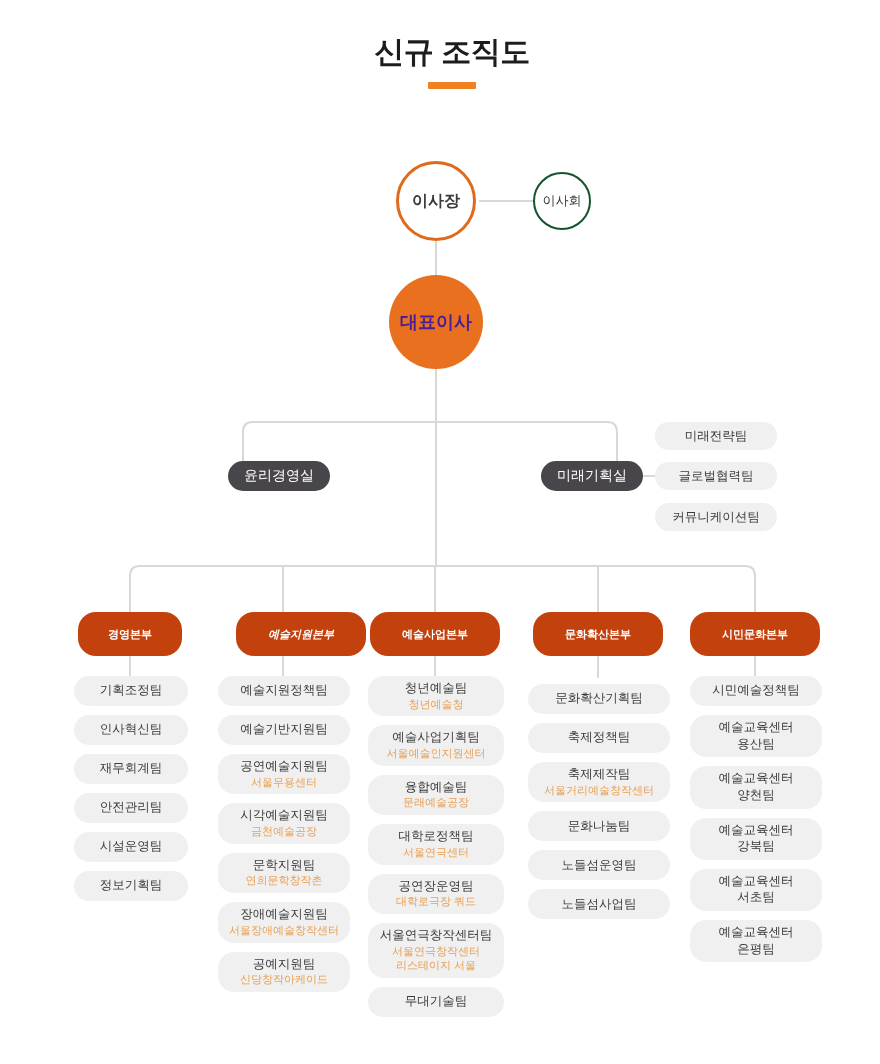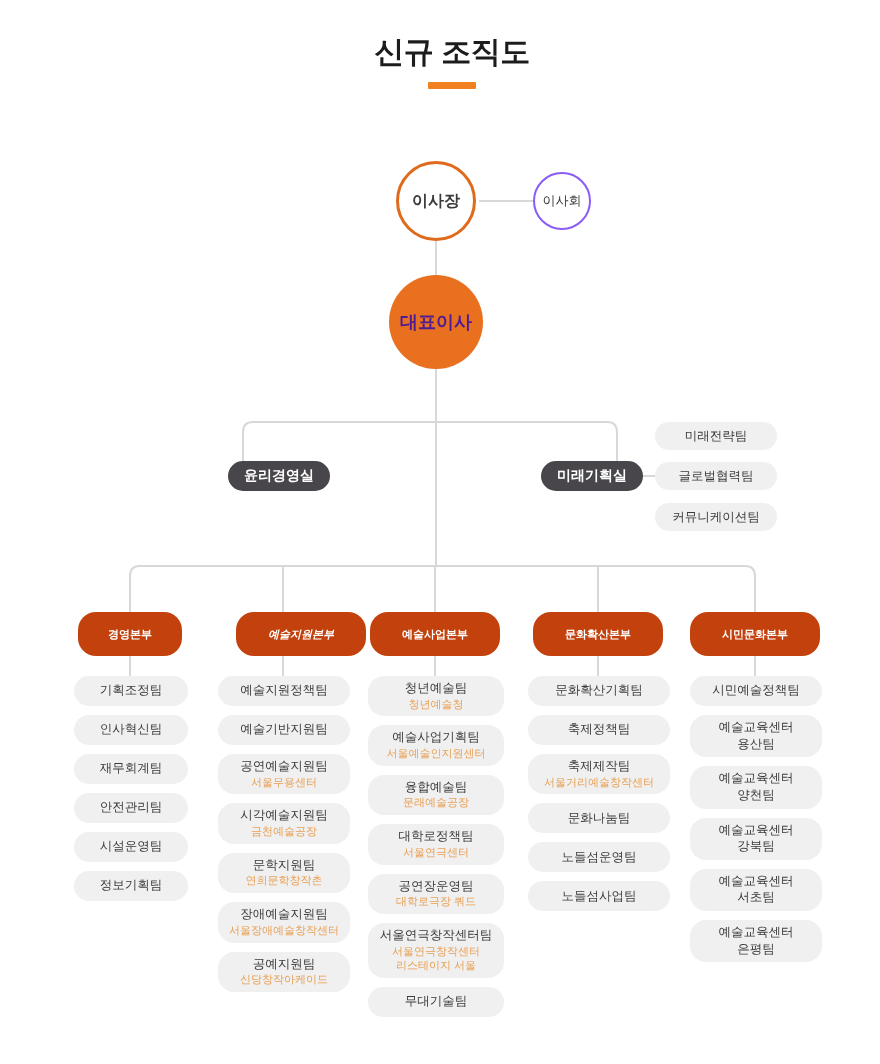--- a/index.html
+++ b/index.html
@@ -73,21 +73,21 @@
     background: #ffffff;
     border: 3px solid #E06A1B;
     font-size: 16px;
     font-weight: bold;
     color: #3a3a3a;
   }
   .circle-board {
     width: 58px; height: 58px;
     left: 533px; top: 172px;
     background: #ffffff;
-    border: 2px solid #8b5cf6;
+    border: 2px solid #14532d;
     font-size: 13px;
     color: #3a3a3a;
   }
   .circle-ceo {
     width: 94px; height: 94px;
     left: 389px; top: 275px;
     background: #E8701F;
     border: none;
     font-size: 18px;
     font-weight: bold;
@@ -96,21 +96,21 @@
 
   
   .pill-office {
     position: absolute;
     height: 30px;
     padding: 0 16px;
     border-radius: 15px;
     background: #48464a;
     color: #ffffff;
     font-size: 14px;
-    font-weight: bold;
+    font-weight: normal;
     display: flex;
     align-items: center;
     justify-content: center;
     white-space: nowrap;
     box-sizing: border-box;
   }
   .pill-ethics { left: 228px; top: 461px; }
   .pill-future { left: 541px; top: 461px; }
 
   
@@ -183,21 +183,21 @@
   }
   .team-sub.dark {
     color: #3a3a3a;
     font-size: 12.5px;
   }
 
   
   .col-0 { left: 74px;  width: 114px; }
   .col-1 { left: 218px; width: 132px; }
   .col-2 { left: 368px; width: 136px; }
-  .col-3 { left: 528px; width: 142px; }
+  .col-3 { left: 528px; width: 142px; margin-top: 8px; }
   .col-4 { left: 690px; width: 132px; }
 </style>
 </head>
 <body>
 
 <div id="page">
 
   <div class="title-wrap">
     <div class="title">신규 조직도</div>
     <div class="title-rule"></div>

